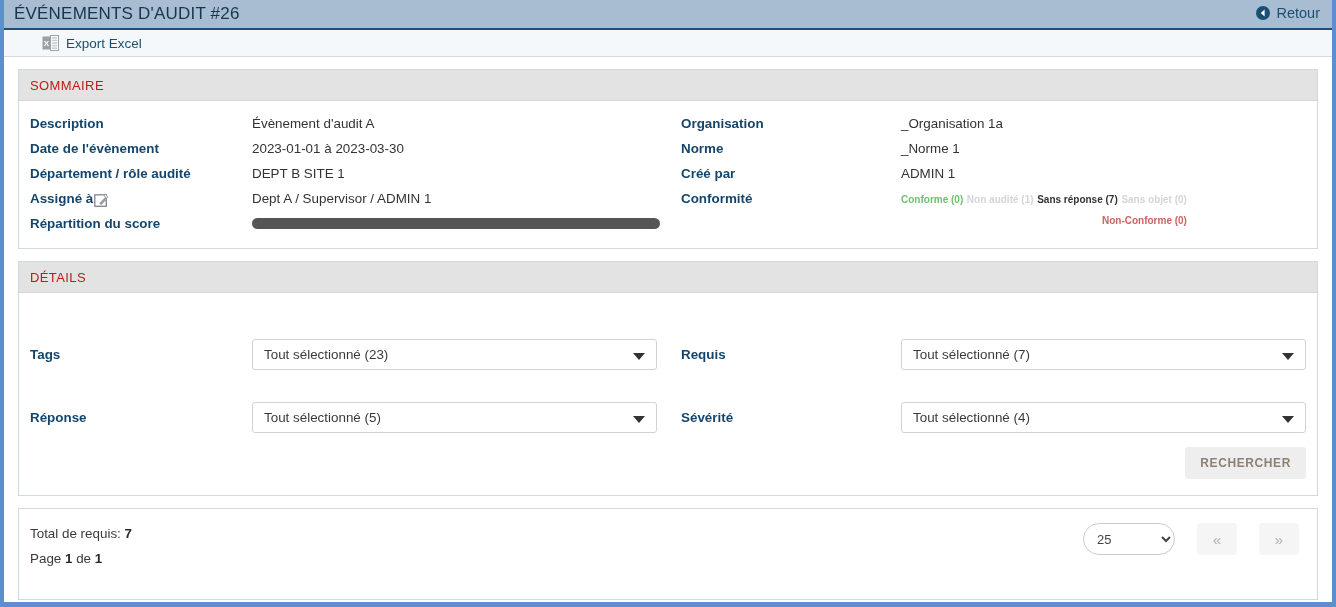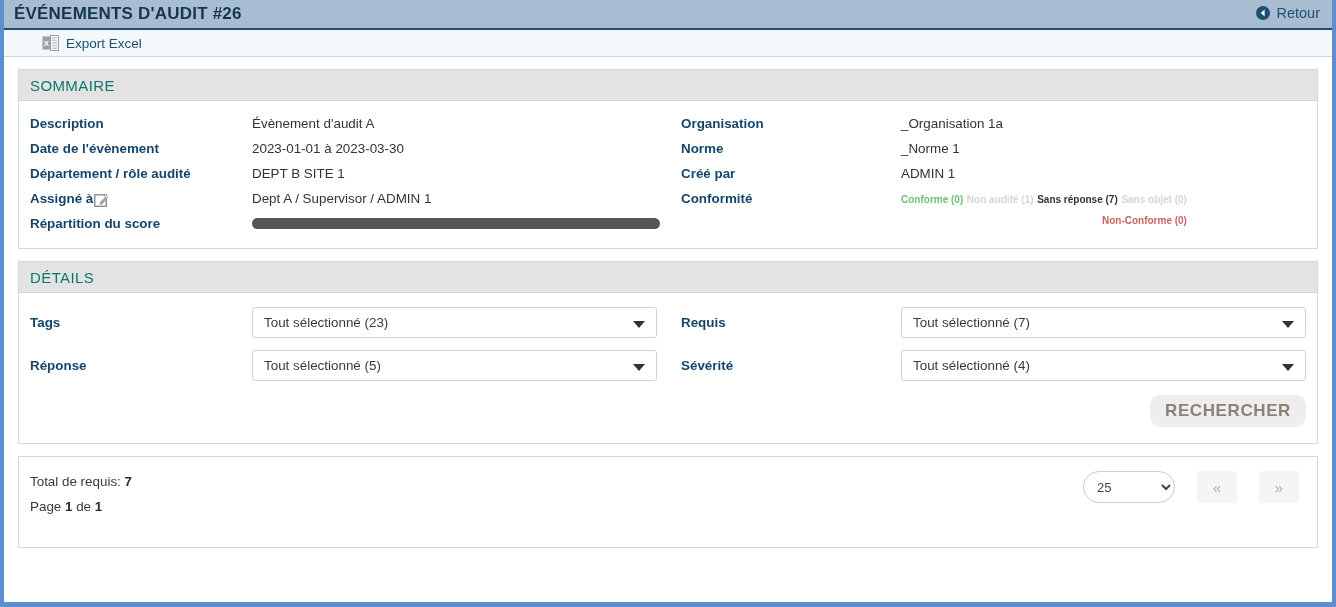--- a/index.html
+++ b/index.html
@@ -34,21 +34,21 @@
     height: 30px;
     background: #a8bdd2;
     border-bottom: 2px solid #1f4e79;
     box-sizing: border-box;
   }
   .titlebar-title {
     position: absolute;
     left: 10px;
     top: 4px;
     font-size: 17px;
-    font-weight: bold;
+    font-weight: normal;
     color: #16354f;
     letter-spacing: .2px;
   }
   .titlebar-back {
     position: absolute;
     right: 12px;
     top: 5px;
     font-size: 14.5px;
     color: #1b4f72;
     display: flex;
@@ -100,22 +100,22 @@
   .panel-head {
     background: #e3e3e3;
     border-bottom: 1px solid #d6d6d6;
     height: 31px;
     display: flex;
     align-items: center;
     padding-left: 11px;
     box-sizing: border-box;
   }
   .panel-head-title {
-    font-size: 15px;
-    color: #0f766e;
+    font-size: 13px;
+    color: #b91c1c;
     letter-spacing: .4px;
   }
   .panel-body {
     padding: 10px 0 12px 0;
     position: relative;
   }
 
   
   .summary-cols {
     display: flex;
@@ -178,20 +178,21 @@
   }
   .score-seg { height: 100%; }
 
   
   .details-body {
     padding: 14px 0 16px 0;
   }
   .form-row {
     display: flex;
     margin-bottom: 12px;
+    margin-top: 32px;
   }
   .form-field {
     width: 50%;
     display: flex;
     align-items: center;
     box-sizing: border-box;
   }
   .form-field.left  { padding-left: 11px; }
   .form-field.right { padding-left: 13px; }
   .flabel {
@@ -234,25 +235,25 @@
 
   .search-row {
     display: flex;
     justify-content: flex-end;
     padding-right: 11px;
     margin-top: 14px;
   }
   .search-btn {
     background: #eeeeee;
     border: none;
-    border-radius: 11px;
+    border-radius: 3px;
     height: 32px;
     padding: 0 15px;
     font-family: "Liberation Sans", sans-serif;
-    font-size: 17px;
+    font-size: 12px;
     font-weight: bold;
     letter-spacing: .6px;
     color: #8c8173;
     cursor: pointer;
   }
 
   
   .footer-panel {
     border: 1px solid #cfd9e2;
     background: #fff;

